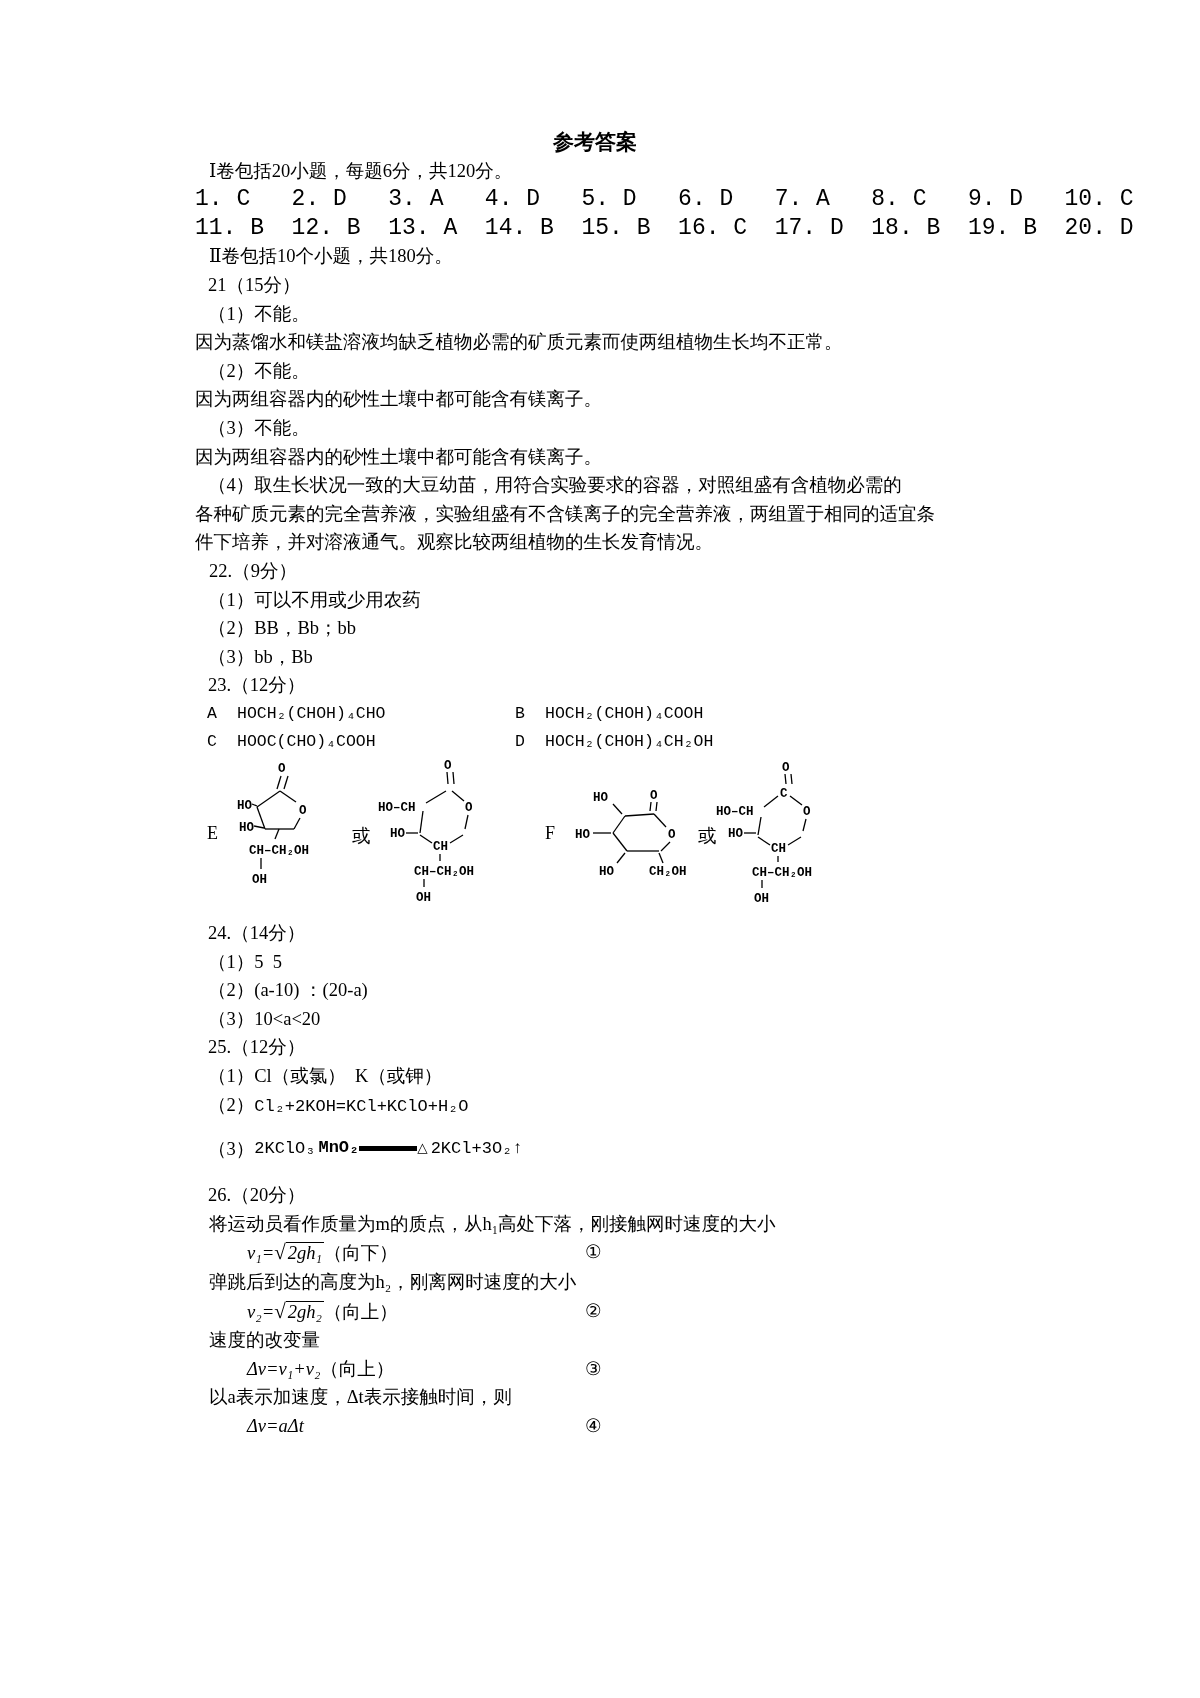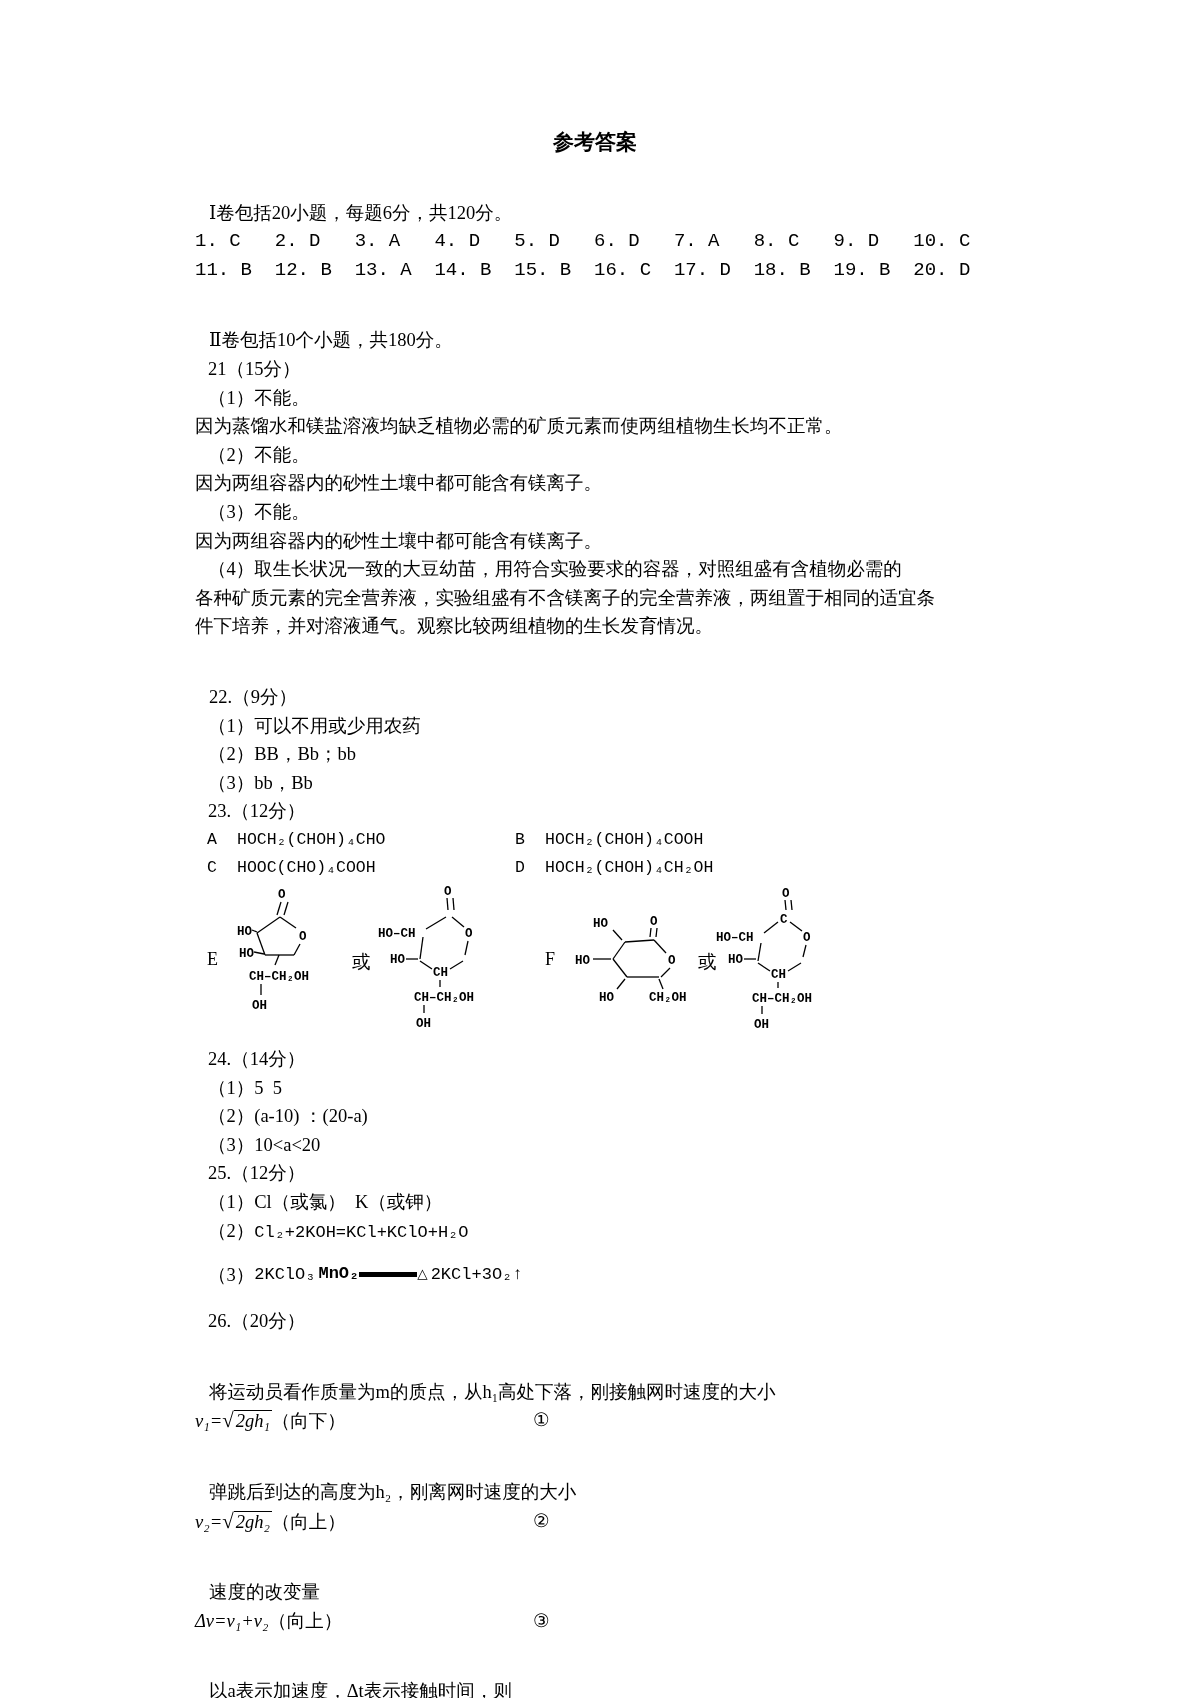--- a/index.html
+++ b/index.html
@@ -20,24 +20,24 @@
     width: 800px;
   }
   .title {
     font-size: 21px;
     font-weight: bold;
     text-align: center;
     margin: 0 0 0 0;
     line-height: 28.6px;
   }
   p { margin: 0; font-size: 18.5px; line-height: 28.6px; white-space: pre-wrap; }
-  .ind-a { margin-left: 14px; margin-top: 42px; }
+  .ind-a { margin-left: 14px; }
   .ind-b { margin-left: 13px; }
   .mono, .answers, .opt-row { font-family: "Liberation Mono", "DejaVu Sans Mono", monospace; }
-  .answers { white-space: pre; font-size: 19px; }
+  .answers { white-space: pre; font-size: 23px; }
   .opt-row { display: flex; margin-left: 12px; font-size: 16.5px; line-height: 28.6px; }
   .opt-label { width: 30px; flex: 0 0 auto; }
   .opt-formula { width: 278px; flex: 0 0 auto; }
   
   .chem-block { position: relative; height: 162px; }
   .chem-label { position: absolute; font-size: 18px; }
   .chem-or { position: absolute; font-size: 18.5px; }
   .chem-svg { position: absolute; overflow: visible; }
   .chem-svg text {
     font-family: "Liberation Mono", "DejaVu Sans Mono", monospace;
@@ -45,21 +45,21 @@
   }
   .chem-svg line { stroke: #000; stroke-width: 1.3; }
   
   .eq-chem { display: flex; align-items: center; height: 54px; font-size: 18.5px; }
   .eq-chem .mono { font-size: 17px; }
   .rxn { display: inline-flex; flex-direction: row; align-items: center; margin: 0 3px; }
   .rxn-top { font-weight: bold; font-size: 14.5px; line-height: 1.15; }
   .rxn-bar { width: 58px; height: 5px; background: #000; margin: 1px 0; }
   .rxn-bottom { font-size: 13.5px; line-height: 1.15; }
   
-  .eq-row { position: relative; }
+  .eq-row { position: relative; margin-left: 52px; }
   .eq-num { position: absolute; left: 338px; top: 0; font-style: normal; }
   .math-it { font-style: italic; }
   .sqrt { font-size: 21px; }
   .radicand { font-style: italic; border-top: 1.4px solid #000; padding: 0 2px; }
   .mt-q26 { margin-top: 6px; }
 </style>
 </head>
 <body>
 
 <div class="page">

